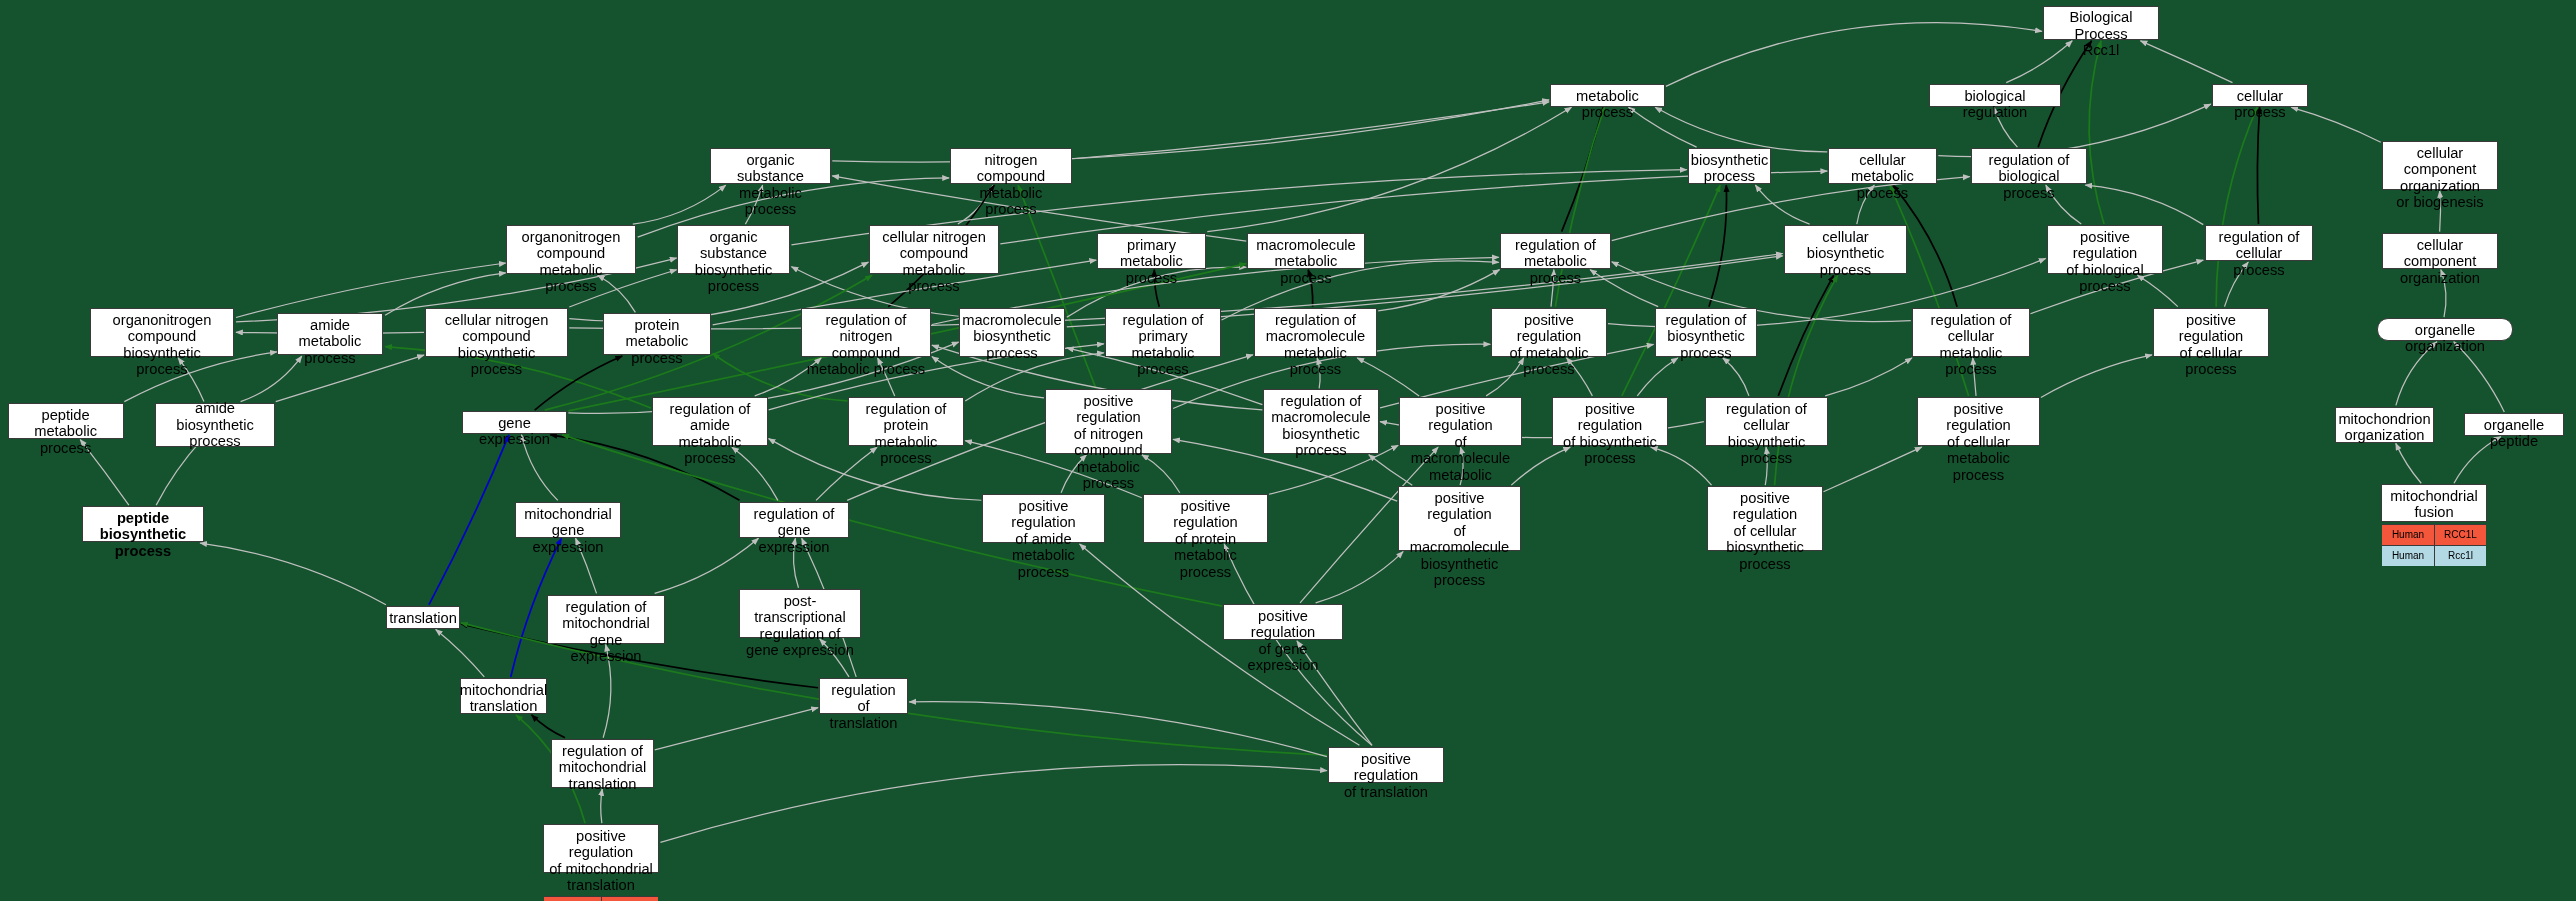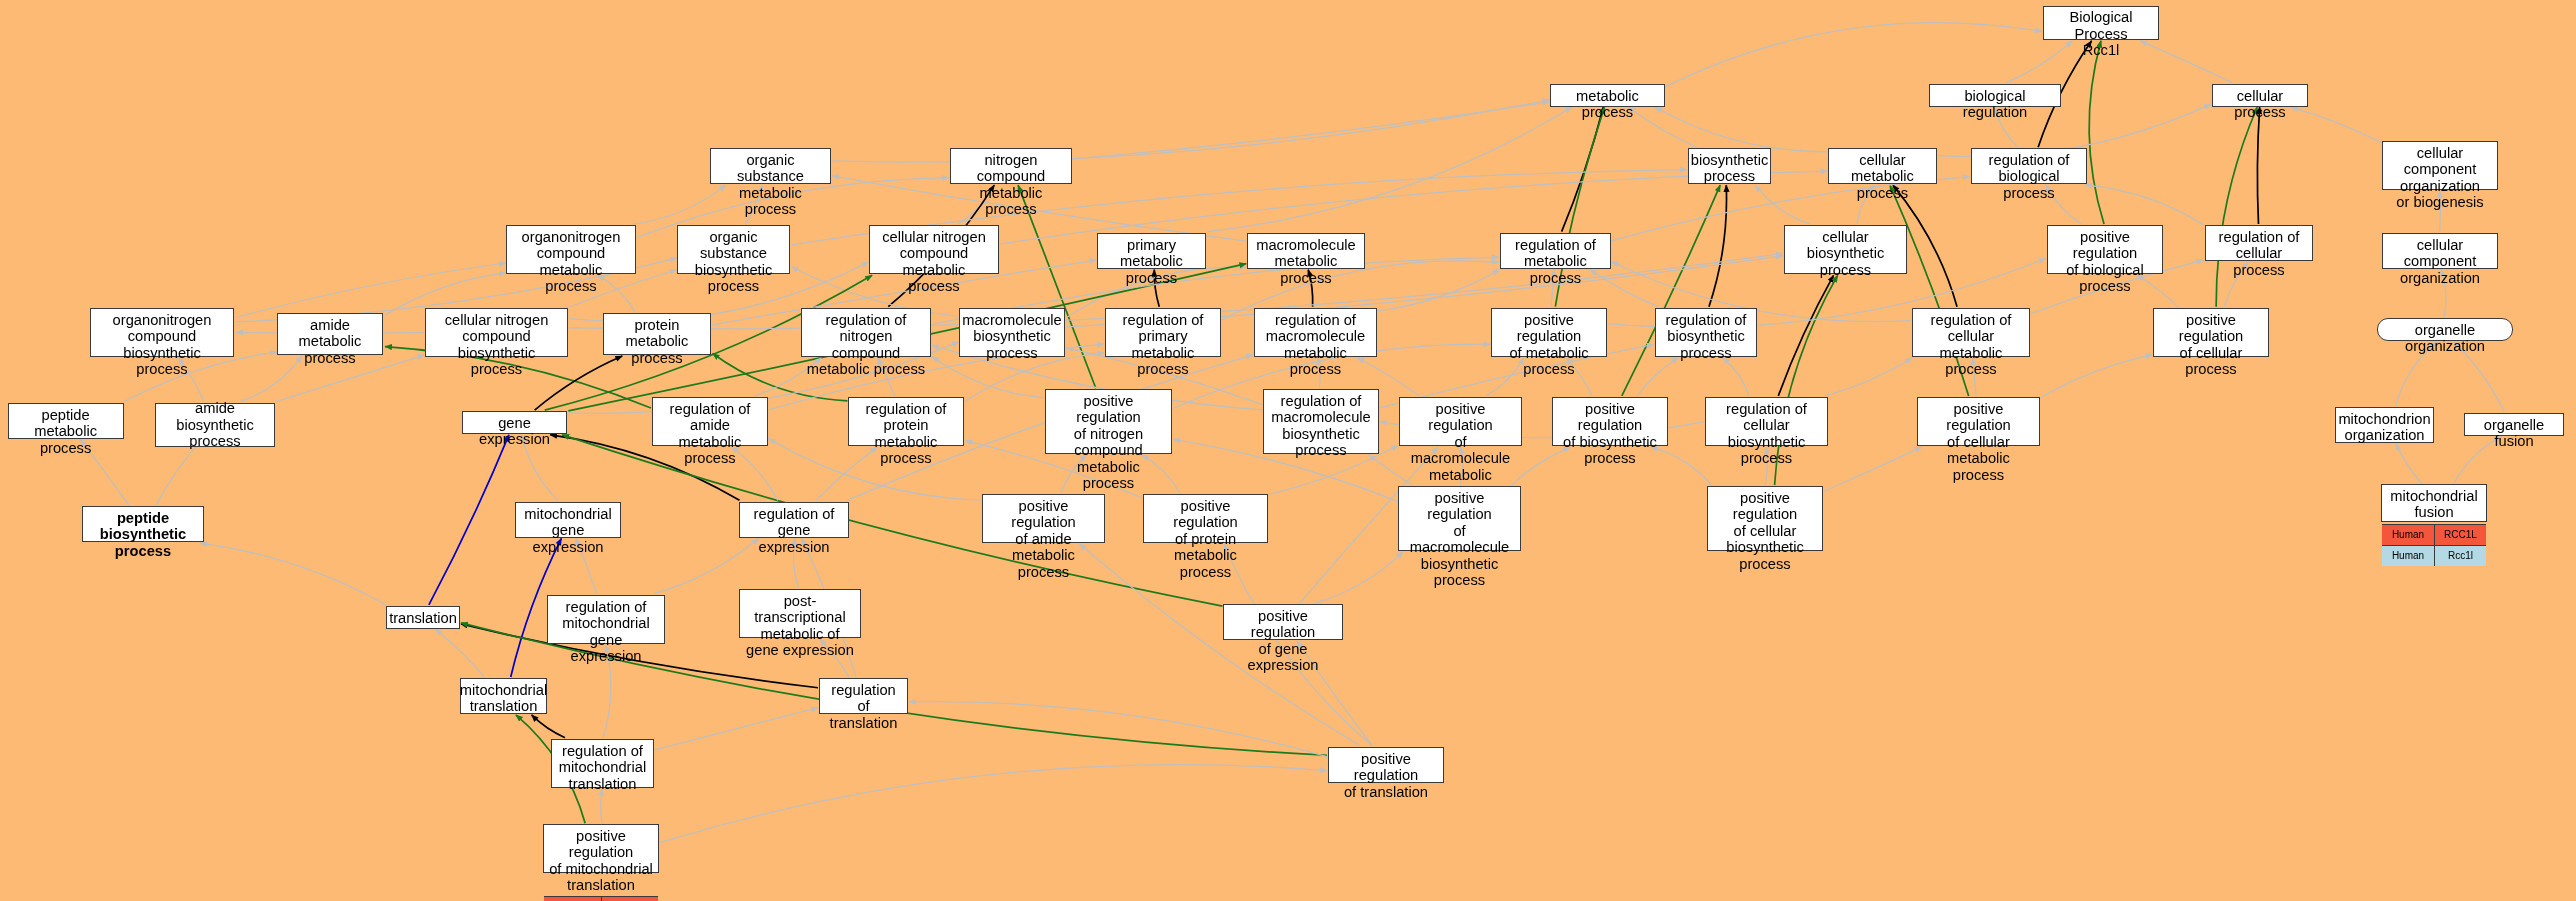--- a/index.html
+++ b/index.html
@@ -1,21 +1,21 @@
 <!DOCTYPE html>
 <html style="font-size:15px"><head>
 <meta charset="utf-8">
 <title>Gene Ontology Graph</title>
 <style>
   html,body{margin:0;padding:0;background:#ffffff;}
   #canvas{
     position:relative;
     width:2576px;
     height:901px;
-    background:#fdba74;
+    background:#14532d;
     font-family:"Liberation Sans", sans-serif;
     overflow:hidden;
   }
   #edge-layer{position:absolute;left:0;top:0;width:2576px;height:901px;pointer-events:none;}
   .node{
     position:absolute;
     box-sizing:border-box;
     border:1.5px solid #3a3a3a;
     background:#ffffff;
     display:flex;
@@ -405,21 +405,21 @@
       <div class="node" style="left: 1917px; top: 397px; width: 123px; height: 49px;">
         <div class="nlabel">positive regulation
 of cellular
 metabolic process</div>
       </div>
       <div class="node" style="left: 2335px; top: 407px; width: 99px; height: 36px;">
         <div class="nlabel">mitochondrion
 organization</div>
       </div>
       <div class="node" style="left: 2464px; top: 413px; width: 100px; height: 23px;">
-        <div class="nlabel">organelle fusion</div>
+        <div class="nlabel">organelle peptide</div>
       </div>
       <div class="node" style="left: 82px; top: 506px; width: 122px; height: 36px; font-weight: bold;">
         <div class="nlabel">peptide biosynthetic
 process</div>
       </div>
       <div class="node" style="left: 515px; top: 502px; width: 106px; height: 36px;">
         <div class="nlabel">mitochondrial
 gene expression</div>
       </div>
       <div class="node" style="left: 739px; top: 502px; width: 110px; height: 36px;">
@@ -465,21 +465,21 @@
       <div class="node" style="left: 386px; top: 606px; width: 74px; height: 23px;">
         <div class="nlabel">translation</div>
       </div>
       <div class="node" style="left: 547px; top: 595px; width: 118px; height: 49px;">
         <div class="nlabel">regulation of
 mitochondrial
 gene expression</div>
       </div>
       <div class="node" style="left: 739px; top: 589px; width: 122px; height: 49px;">
         <div class="nlabel">post-transcriptional
-metabolic of
+regulation of
 gene expression</div>
       </div>
       <div class="node" style="left: 1223px; top: 604px; width: 120px; height: 36px;">
         <div class="nlabel">positive regulation
 of gene expression</div>
       </div>
       <div class="node" style="left: 460px; top: 678px; width: 87px; height: 36px;">
         <div class="nlabel">mitochondrial
 translation</div>
       </div>

